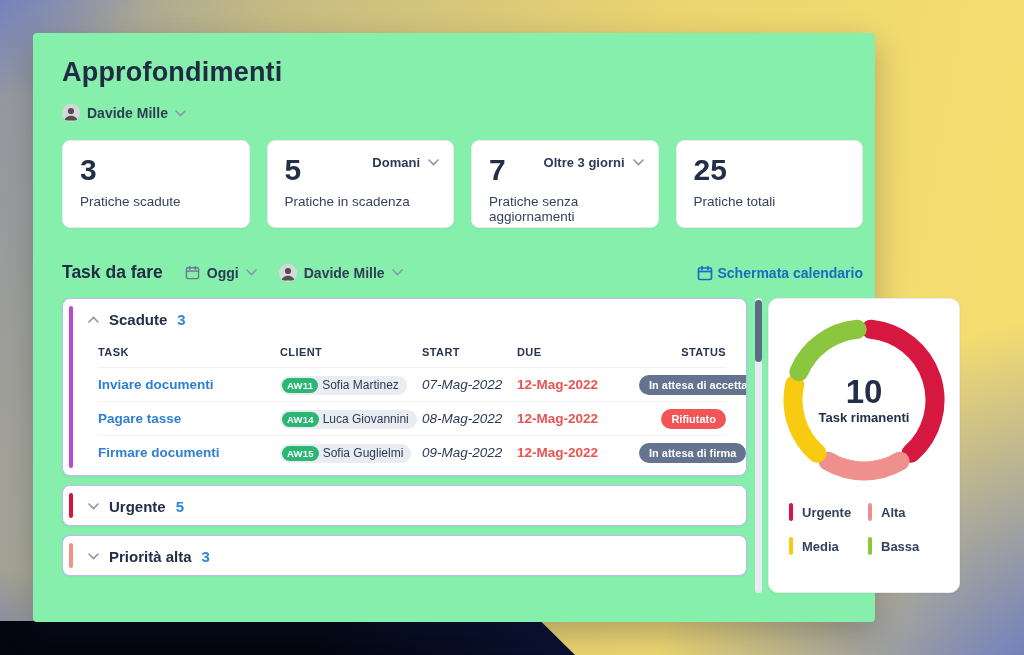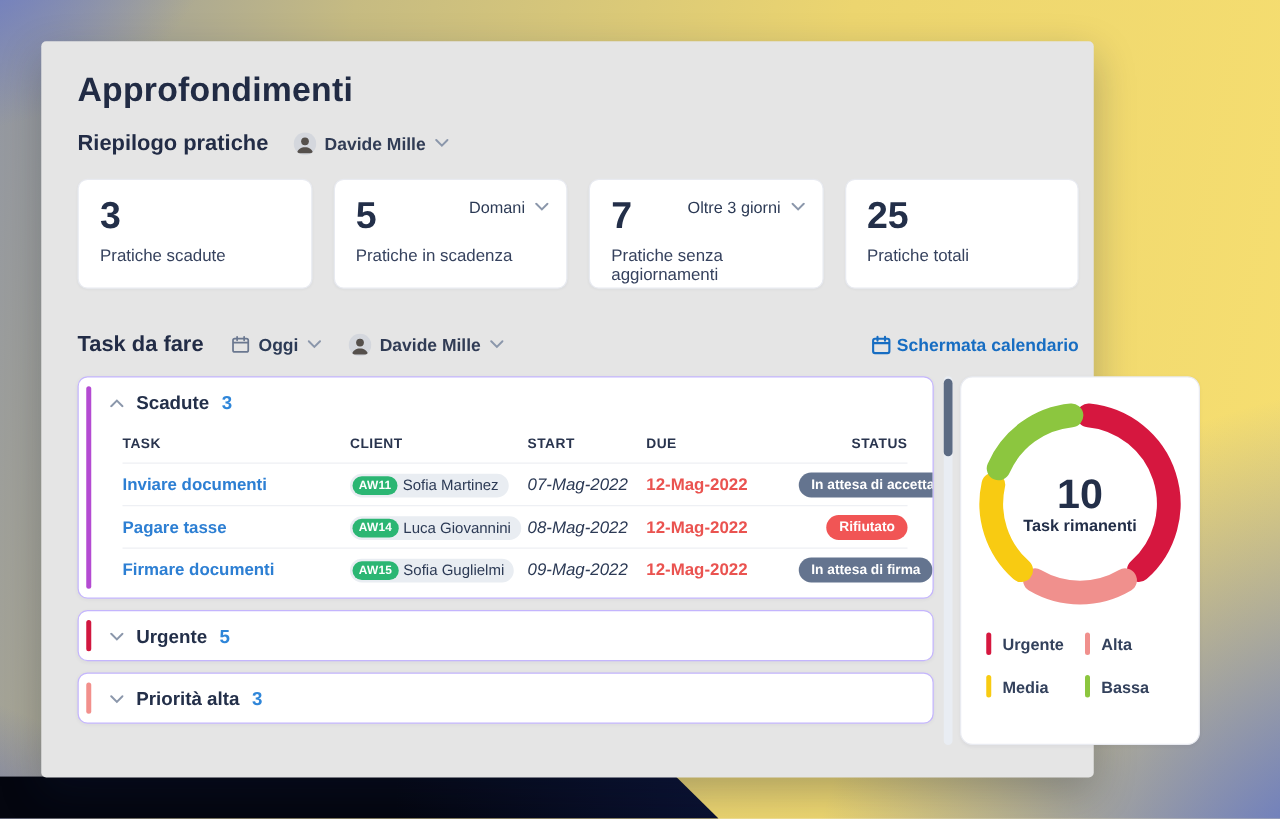--- a/index.html
+++ b/index.html
@@ -15,21 +15,21 @@
       linear-gradient(100deg, #9297a3 0%, #c6bb82 25%, #ecd56f 60%, #f7df70 100%);
   }
   .bg-wedge {
     position:absolute; left:0; bottom:0; width:575px; height:34px;
     background: linear-gradient(90deg,#04060f 55%, #0a1130 100%);
     clip-path: polygon(0 0, 94% 0, 100% 100%, 0 100%);
   }
 
   .panel {
     position:absolute; left:33px; top:33px; width:842px; height:589px;
-    background:#e5e5e5; border-radius:4px;
+    background:#86efac; border-radius:4px;
     box-shadow: 0 12px 32px rgba(15,25,60,.28);
     padding: 24px 12px 0 29px;
     color:#232f49;
   }
 
   h1[data-name="page-title"] { font-size:27px; font-weight:700; color:#212b44; letter-spacing:.2px; }
 
   .row { display:flex; align-items:center; }
 
   .summary-head { margin-top:16px; gap:20px; }
@@ -44,21 +44,21 @@
   
   .stats { margin-top:18px; display:flex; gap:17px; }
   .stat-card {
     flex:1 1 0; height:88px; background:#fff; border:1px solid #e8eaf0; border-radius:8px;
     padding: 12px 14px 12px 17px; position:relative;
     box-shadow: 0 1px 2px rgba(30,40,70,.04);
   }
   .stat-value { font-size:30px; font-weight:700; color:#232f49; line-height:1.1; }
   .stat-label { font-size:13.5px; color:#36425e; margin-top:8px; }
   .stat-filter { position:absolute; top:14px; right:14px; display:flex; align-items:center; gap:8px; cursor:pointer; }
-  .stat-filter .f-label { font-size:13px; font-weight:400; color:#2c3a55; }
+  .stat-filter .f-label { font-size:13px; font-weight:700; color:#2c3a55; }
 
   
   .tasks-head { margin-top:34px; gap:22px; }
   .filter { display:flex; align-items:center; gap:7px; cursor:pointer; }
   .filter .f-label { font-size:14px; font-weight:700; color:#2c3a55; }
   .cal-link { margin-left:auto; display:flex; align-items:center; gap:4px; cursor:pointer; }
   .cal-link .f-label { font-size:14px; font-weight:700; color:#176dc2; }
   .icon-gray { color:#6b7890; display:inline-flex; }
   .icon-blue { color:#176dc2; display:inline-flex; }
 
@@ -116,21 +116,20 @@
 </head>
 <body>
 
 <div class="bg-wedge" data-name="background-wedge"></div>
 
 <div class="panel" data-name="dashboard-panel">
 
   <h1 data-name="page-title">Approfondimenti</h1>
 
   <div class="row summary-head" data-name="summary-header">
-    <div class="section-title" data-name="summary-title">Riepilogo pratiche</div>
     <div class="user-chip" data-name="summary-user-filter">
       <span class="avatar" data-name="user-avatar">
         <svg width="18" height="18" viewBox="0 0 18 18">
             <circle cx="9" cy="9" r="9" fill="#d4d7dd"></circle>
             <circle cx="9" cy="7" r="3.1" fill="#55504c"></circle>
             <path d="M2.5 16.5c.8-3.2 3.4-4.7 6.5-4.7s5.7 1.5 6.5 4.7z" fill="#55504c"></path>
           </svg>
       </span>
       <span class="chip-name" data-name="summary-user-name">Davide Mille</span>
       <span class="chev" data-name="chevron-down-icon">

